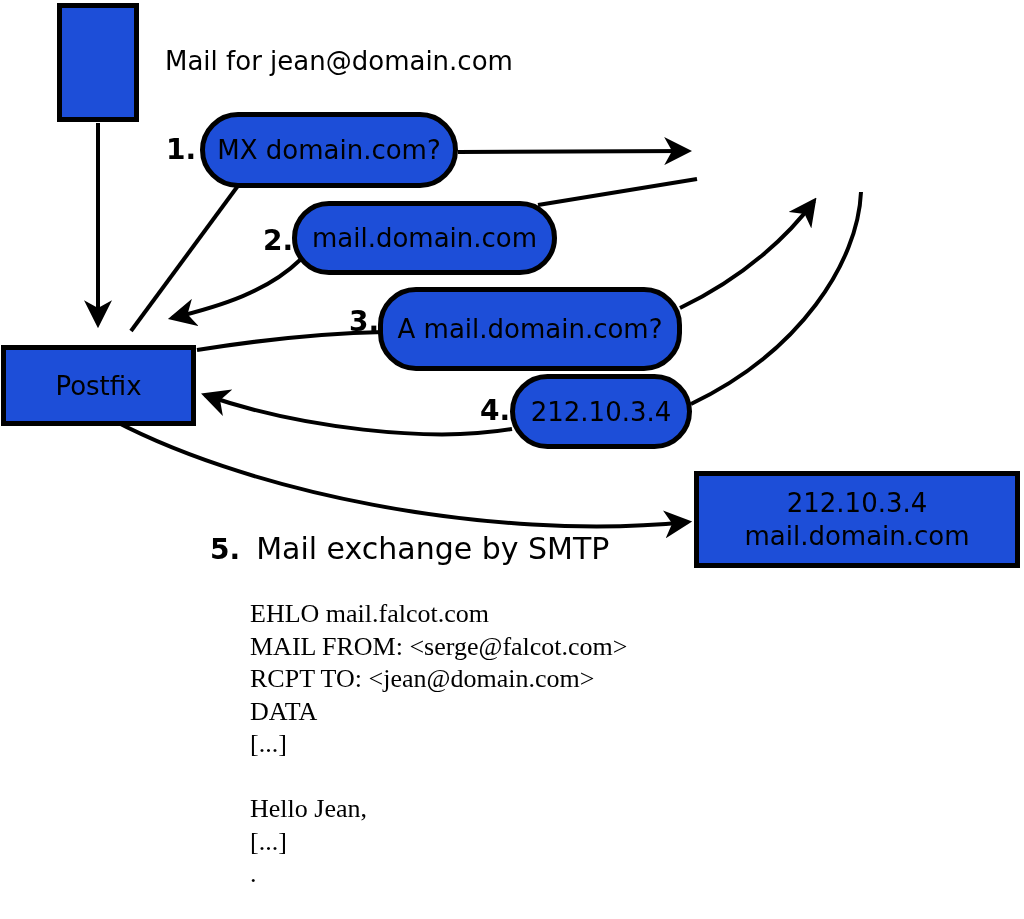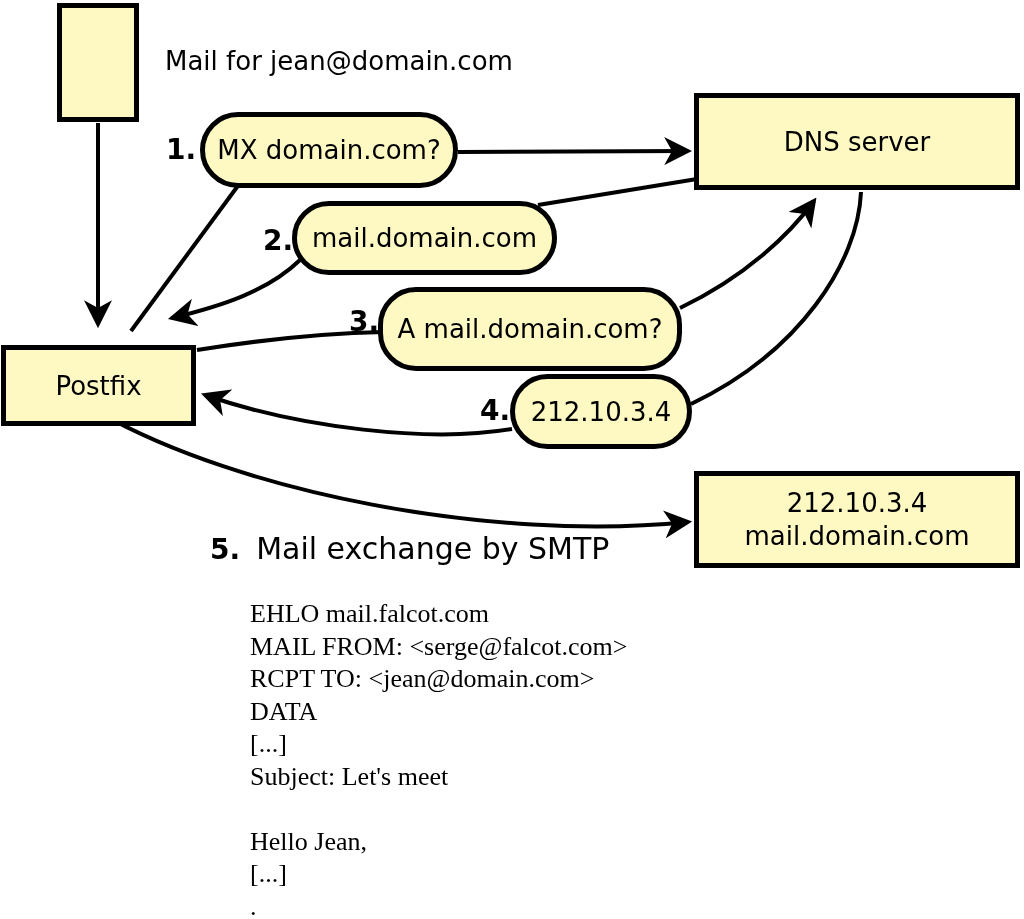--- a/index.html
+++ b/index.html
@@ -19,21 +19,21 @@
   .svg-layer {
     position: absolute;
     left: 0;
     top: 0;
     width: 1024px;
     height: 919px;
     z-index: 1;
   }
   .node {
     position: absolute;
-    background: #fef9c3;
+    background: #1d4ed8;
     border: 5px solid #000000;
     box-sizing: border-box;
     display: flex;
     align-items: center;
     justify-content: center;
     font-size: 26px;
     z-index: 2;
     text-align: right;
   }
   .pill {
@@ -111,23 +111,20 @@
   </svg>
 
   <div class="node" style="left:57px; top:3px; width:82px; height:119px;"></div>
 
   <div class="free-text" style="left:165px; top:46px;">Mail for jean@domain.com</div>
 
   <div class="node" style="left:1px; top:345px; width:195px; height:81px;">
     <span>Postfix</span>
   </div>
 
-  <div class="node" style="left:694px; top:93px; width:326px; height:97px;">
-    <span>DNS server</span>
-  </div>
 
   <div class="node two-line" style="left:694px; top:471px; width:326px; height:97px;">
     <span>212.10.3.4</span>
     <span>mail.domain.com</span>
   </div>
 
   <div class="step-num" style="left:166px; top:133px;">1.</div>
   <div class="node pill" style="left:200px; top:112px; width:258px; height:76px;">
     <span>MX domain.com?</span>
   </div>
@@ -151,20 +148,19 @@
     <span class="num">5.</span>
     <span class="lbl">Mail exchange by SMTP</span>
   </div>
 
   <div class="smtp-block">
     <div class="smtp-line">EHLO mail.falcot.com</div>
     <div class="smtp-line">MAIL FROM: &lt;serge@falcot.com&gt;</div>
     <div class="smtp-line">RCPT TO: &lt;jean@domain.com&gt;</div>
     <div class="smtp-line">DATA</div>
     <div class="smtp-line">[...]</div>
-    <div class="smtp-line">Subject: Let's meet</div>
     <div class="smtp-line"></div>
     <div class="smtp-line">Hello Jean,</div>
     <div class="smtp-line">[...]</div>
     <div class="smtp-line">.</div>
   </div>
 
 </div>
 
 </body></html>

